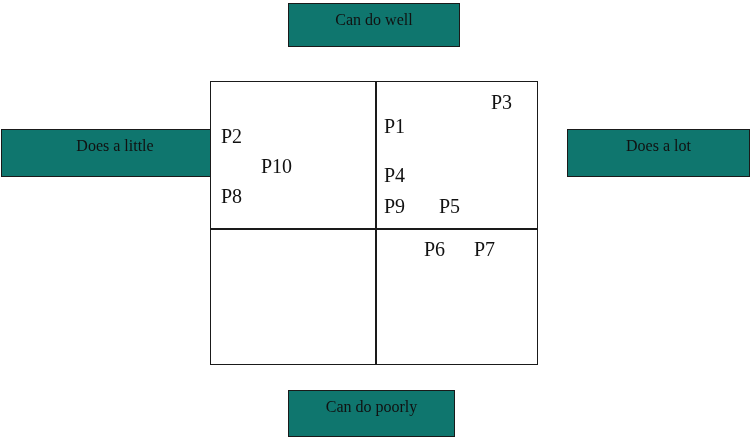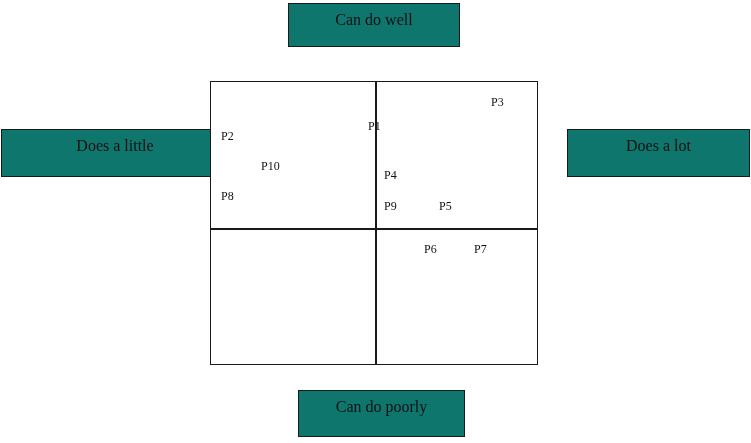--- a/index.html
+++ b/index.html
@@ -24,21 +24,21 @@
     justify-content: center;
     align-items: flex-start;
     padding-top: 7px;
     font-size: 16px;
     line-height: 17px;
     background: #0f766e;
   }
   .label-box.top    { left: 288px; top: 3px;   width: 172px; height: 44px; }
   .label-box.left   { left: 1px;   top: 129px; width: 228px; height: 48px; }
   .label-box.right  { left: 567px; top: 129px; width: 183px; height: 48px; }
-  .label-box.bottom { left: 298px; top: 390px; width: 167px; height: 47px; }
+  .label-box.bottom { left: 288px; top: 390px; width: 167px; height: 47px; }
 
   .matrix {
     position: absolute;
     left: 210px;
     top: 81px;
     width: 328px;
     height: 284px;
     border: 1.5px solid #1a1a1a;
     box-sizing: border-box;
     background: #ffffff;
@@ -62,21 +62,21 @@
   .points-layer {
     position: absolute;
     left: 0;
     top: 0;
     width: 751px;
     height: 443px;
     pointer-events: none;
   }
   .point-label {
     position: absolute;
-    font-size: 12px;
+    font-size: 20px;
     line-height: 16px;
     white-space: nowrap;
     color: #111111;
   }
 </style>
 </head>
 <body>
 
 <div class="canvas">
 
@@ -94,21 +94,21 @@
 
   <div class="label-box bottom">
     <span>Can do poorly</span>
   </div>
 
   <div class="matrix"></div>
   <div class="divider-v"></div>
   <div class="divider-h"></div>
 
   <div class="points-layer">
-      <span class="point-label" style="left: 368px; top: 118px;">P1</span>
+      <span class="point-label" style="left: 384px; top: 118px;">P1</span>
       <span class="point-label" style="left: 221px; top: 128px;">P2</span>
       <span class="point-label" style="left: 491px; top: 94px;">P3</span>
       <span class="point-label" style="left: 384px; top: 167px;">P4</span>
       <span class="point-label" style="left: 439px; top: 198px;">P5</span>
       <span class="point-label" style="left: 384px; top: 241px; margin-left: 40px;">P6</span>
       <span class="point-label" style="left: 442px; top: 241px; margin-left: 32px;">P7</span>
       <span class="point-label" style="left: 221px; top: 188px;">P8</span>
       <span class="point-label" style="left: 384px; top: 198px;">P9</span>
       <span class="point-label" style="left: 261px; top: 158px;">P10</span>
     </div>

